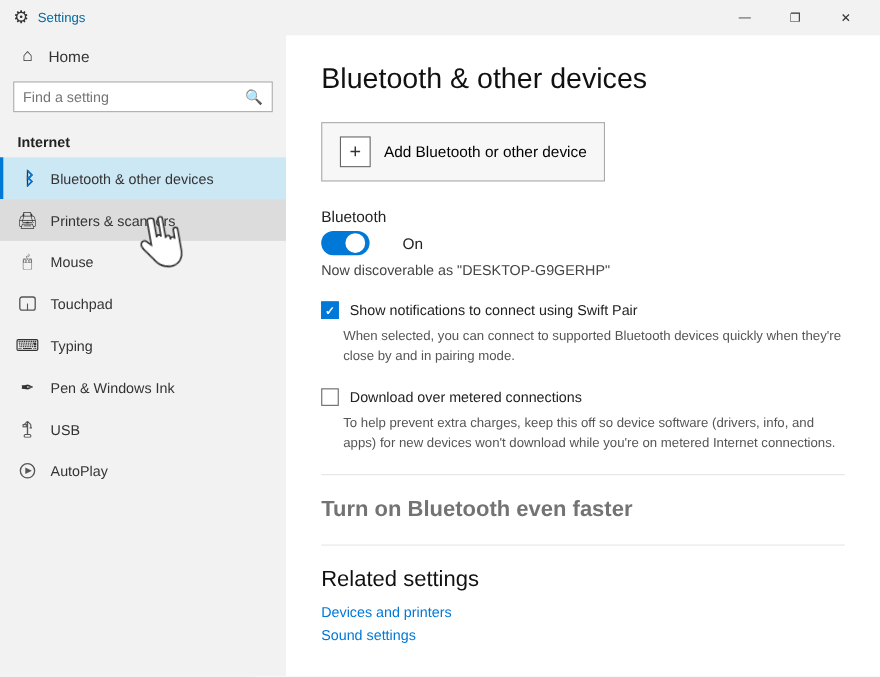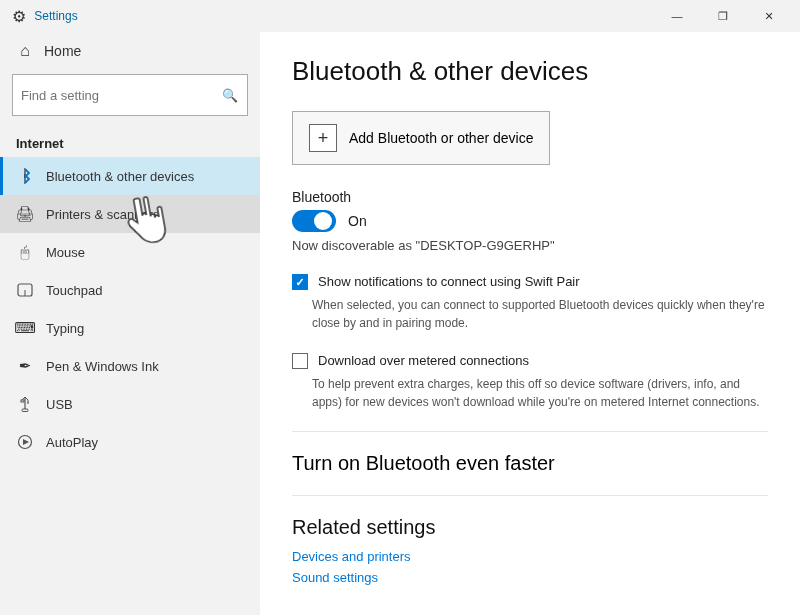--- a/index.html
+++ b/index.html
@@ -82,21 +82,21 @@
       justify-content: center;
       font-size: 16px;
     }
 
     .search-box {
       margin: 4px 12px 12px 12px;
       display: flex;
       align-items: center;
       border: 1px solid #aaa;
       background: #fff;
-      height: 42px;
+      height: 28px;
       padding: 0 8px;
     }
     .search-input {
       border: none;
       outline: none;
       flex: 1;
       font-size: 13px;
       background: transparent;
       color: #333;
     }
@@ -185,21 +185,21 @@
     .section-label {
       font-size: 14px;
       font-weight: 400;
       color: #222;
       margin-bottom: 5px;
     }
 
     .toggle-row {
       display: flex;
       align-items: center;
-      gap: 12px;
+      gap: 30px;
       margin-bottom: 6px;
     }
 
     .toggle {
       width: 44px;
       height: 22px;
       background: #0078d7;
       border-radius: 11px;
       position: relative;
       cursor: pointer;
@@ -273,22 +273,22 @@
 
     .divider {
       border: none;
       border-top: 1px solid #e5e5e5;
       margin: 20px 0;
     }
 
     
     .faster-title {
       font-size: 20px;
-      font-weight: 400;
-      color: #000000;
+      font-weight: 700;
+      color: #737373;
       margin-bottom: 8px;
     }
     .faster-desc {
       font-size: 13px;
       color: #444;
       margin-bottom: 20px;
     }
 
     .related-title {
       font-size: 20px;

